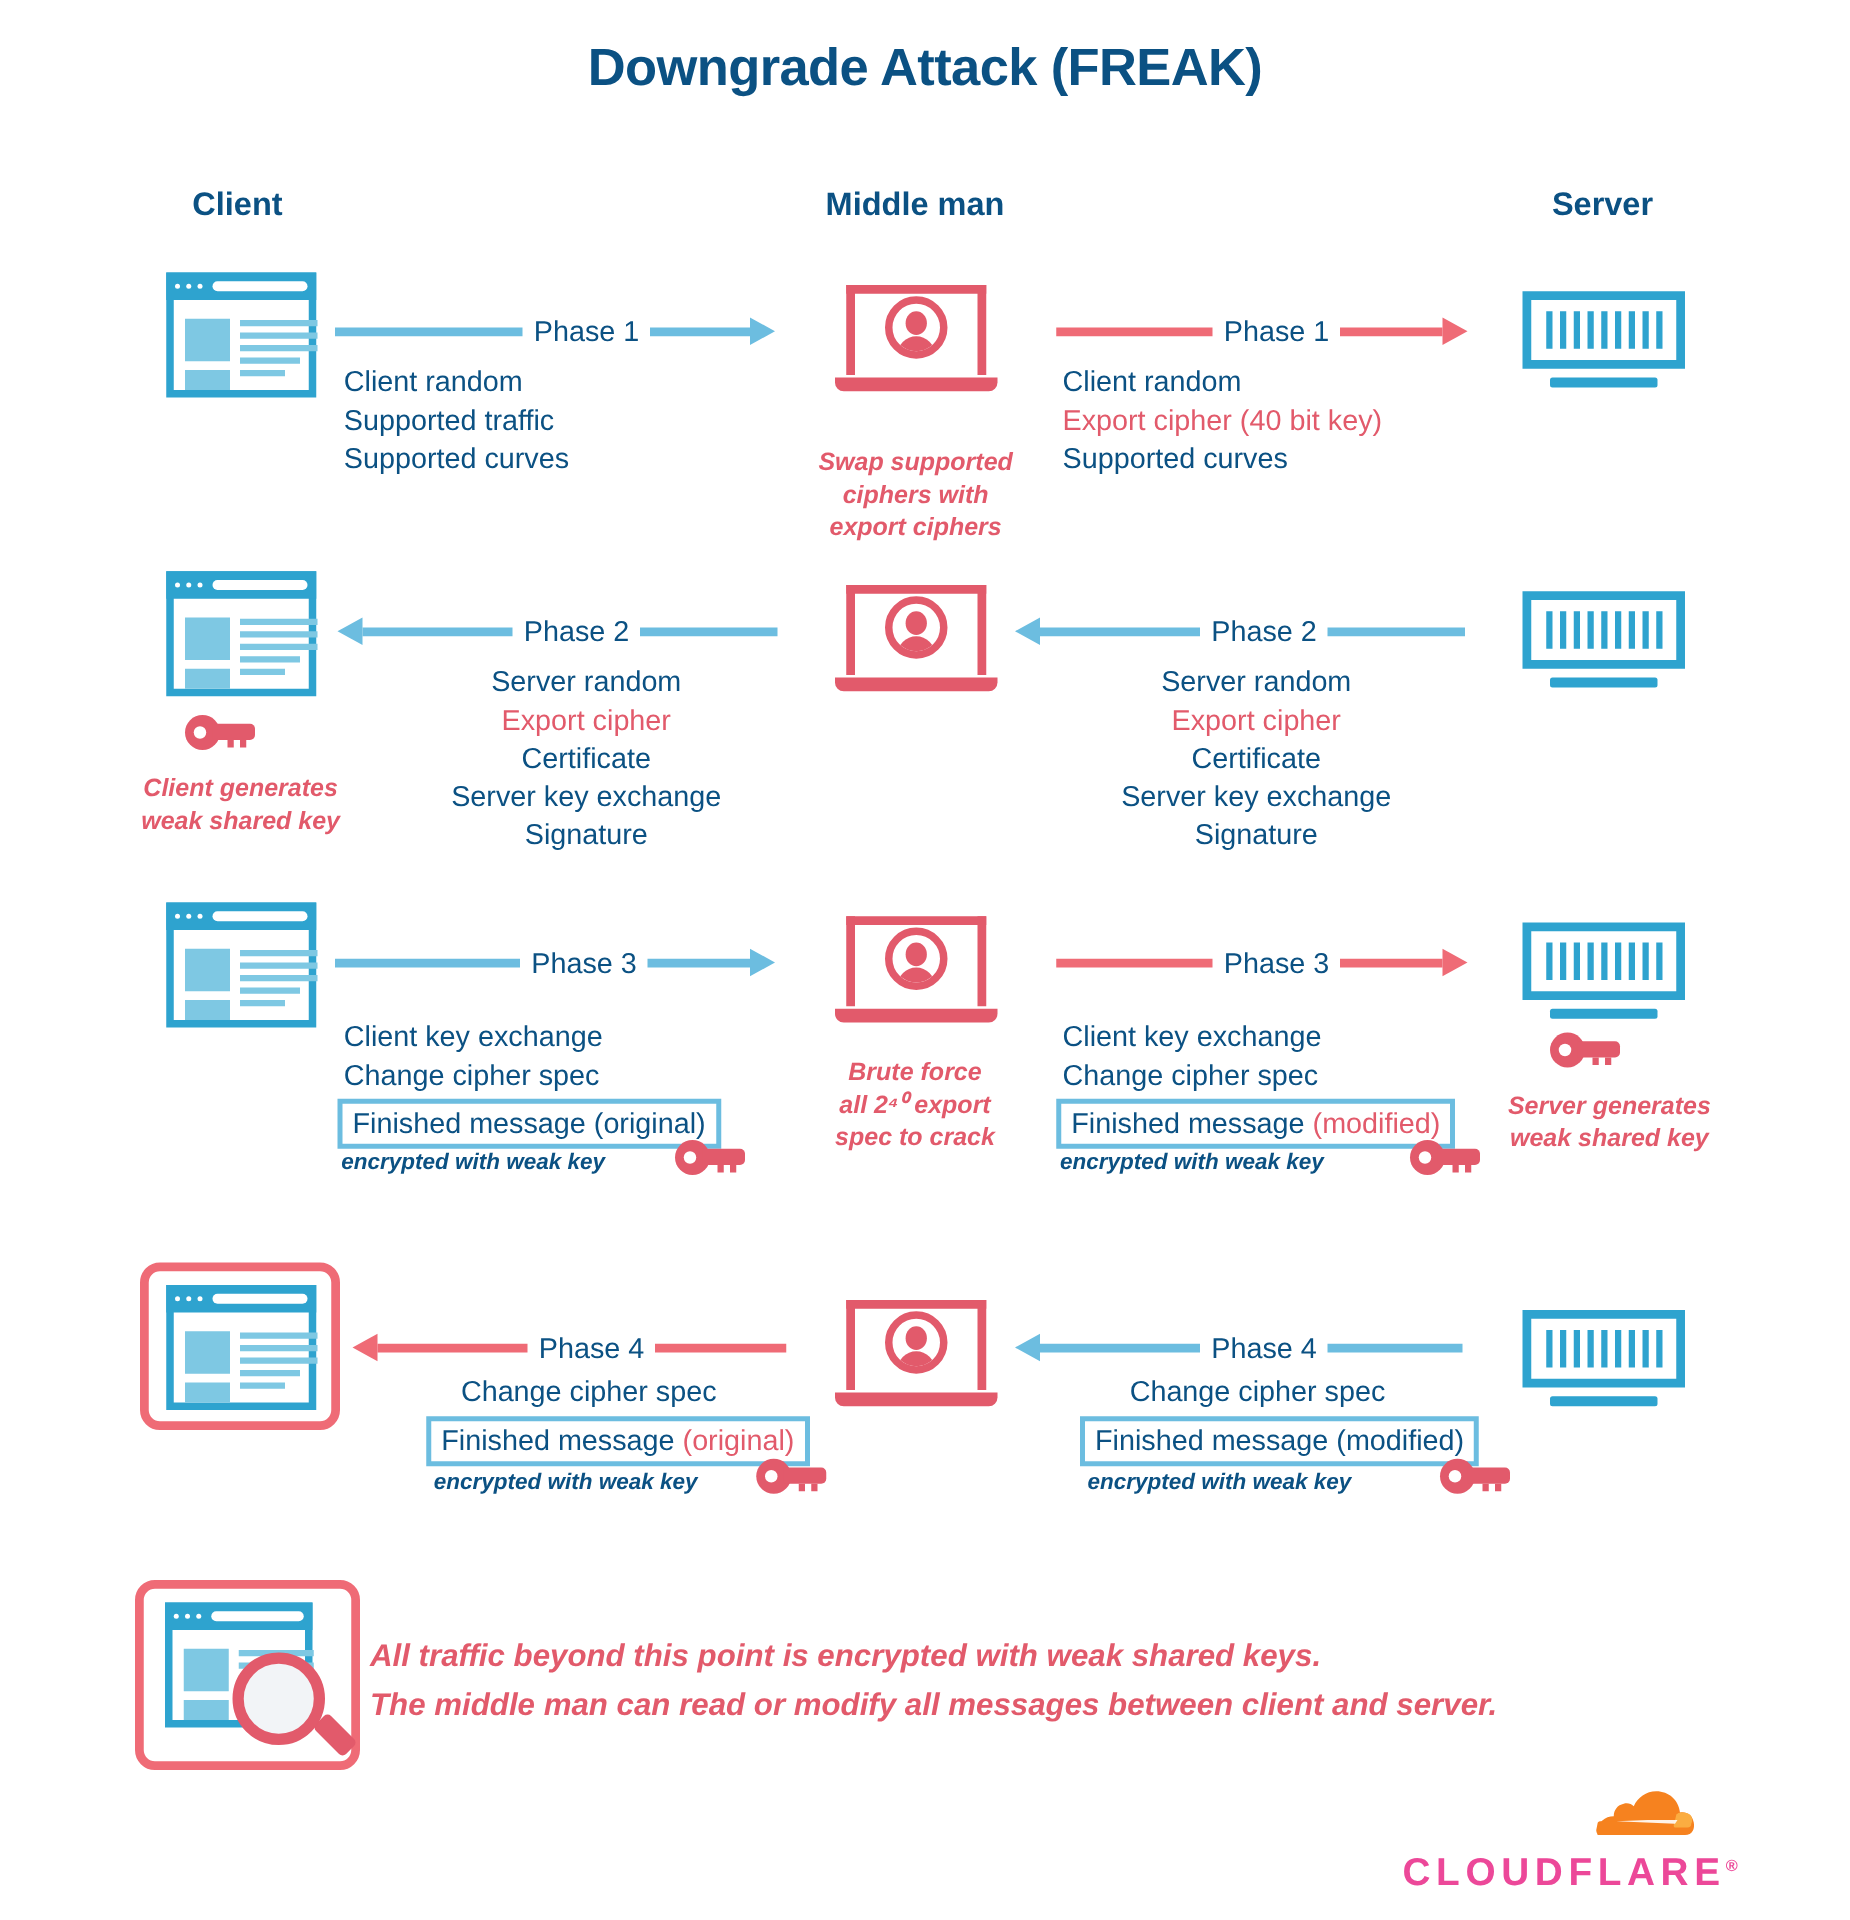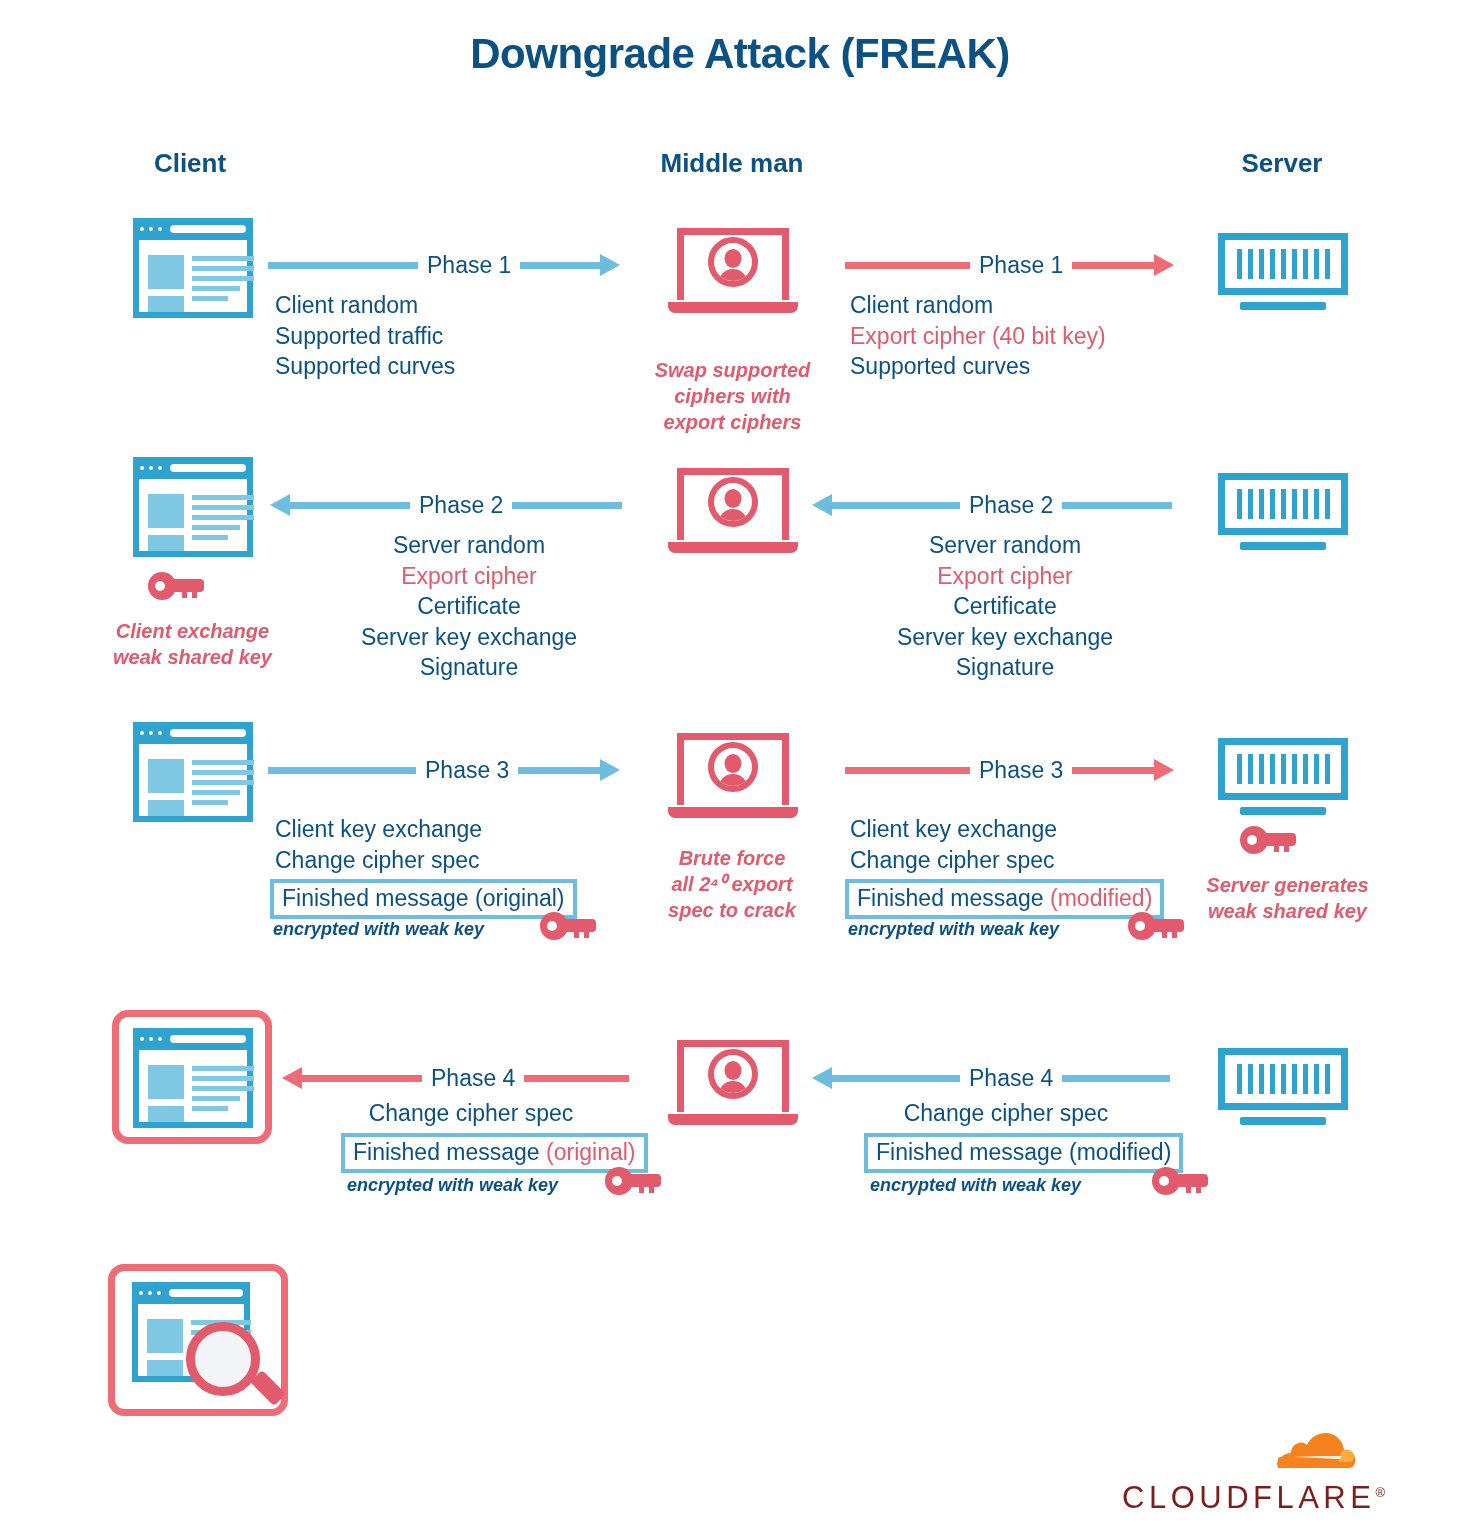--- a/index.html
+++ b/index.html
@@ -180,21 +180,21 @@
   .footer-text {
     position: absolute; left: 296px; top: 1306px;
     font-size: 25px; font-style: italic; font-weight: bold; color: #e25a6b;
     line-height: 1.55; white-space: nowrap;
   }
 
   
   .cf-logo { position: absolute; left: 1122px; top: 1424px; width: 252px; height: 100px; }
   .cf-word {
     position: absolute; left: 0; bottom: 8px; width: 252px;
-    font-size: 31px; font-weight: normal; letter-spacing: 4.5px; color: #7f1d1d;
+    font-size: 31px; font-weight: bold; letter-spacing: 4.5px; color: #ec4899;
     white-space: nowrap;
   }
   .cf-tm { font-size: 13px; vertical-align: super; letter-spacing: 0; }
 </style>
 </head>
 <body>
 
 <div class="page">
 
   <div class="title">Downgrade Attack (FREAK)</div>
@@ -307,21 +307,21 @@
 
   <div class="icon key-ico" style="left:148px; top:572px;">
     <div class="bow"></div>
       <div class="hole"></div>
       <div class="shaft"></div>
       <div class="t1"></div>
       <div class="t2"></div>
   </div>
 
   <div class="note" style="left:90px; top:618px; width:205px;">
-    <div>Client exchange</div>
+    <div>Client generates</div>
     <div>weak shared key</div>
   </div>
 
   <div class="arrow blue" style="left:270px; top:490px;">
     <div class="headL"></div>
     <div class="seg" style="width:120px"></div>
     <div class="lbl">Phase 2</div>
     <div class="seg" style="width:110px"></div>
   </div>
 
@@ -609,20 +609,24 @@
           <div class="ln" style="width:60px"></div>
             <div class="ln" style="width:46px"></div>
           <div class="ln" style="width:34px"></div>
         </div>
       </div>
     </div>
     <div class="mag-handle"></div>
     <div class="mag-ring"></div>
   </div>
 
+  <div class="footer-text">
+    <div>All traffic beyond this point is encrypted with weak shared keys.</div>
+    <div>The middle man can read or modify all messages between client and server.</div>
+  </div>
 
   <div class="cf-logo">
     <svg width="160" height="60" viewBox="0 0 160 60" style="position:absolute; left:76px; top:0;">
       <path d="M118 44 L150 44 C156 44 158 39 157 34 C156 28 151 25 146 26 C145 16 137 9 127 9 C119 9 112 14 109 21 C107 19 104 18 101 19 C96 20 93 24 93 29 C86 29 80 34 80 41 C80 42 80 43 80 44 Z" fill="#f6821f"></path>
       <path d="M148 26 C146 26 145 26 144 27 C143 27 143 28 143 28 L141 36 C141 37 141 38 142 38 L152 38 C154 38 155 37 155 35 C156 33 156 31 155 29 C154 27 151 26 148 26 Z" fill="#fbad41"></path>
       <path d="M95 44 C96 44 97 43 97 42 L99 35 C99 34 99 33 98 33 L82 33 C81 33 80 34 80 35 L79 40 C79 42 80 44 82 44 Z" fill="#f6821f"></path>
       <path d="M120 32 L95 33 L142 35 L144 32 Z" fill="#ffffff" opacity="0.9"></path>
     </svg>
     <div class="cf-word"><span>CLOUDFLARE</span><span class="cf-tm">®</span></div>
   </div>

